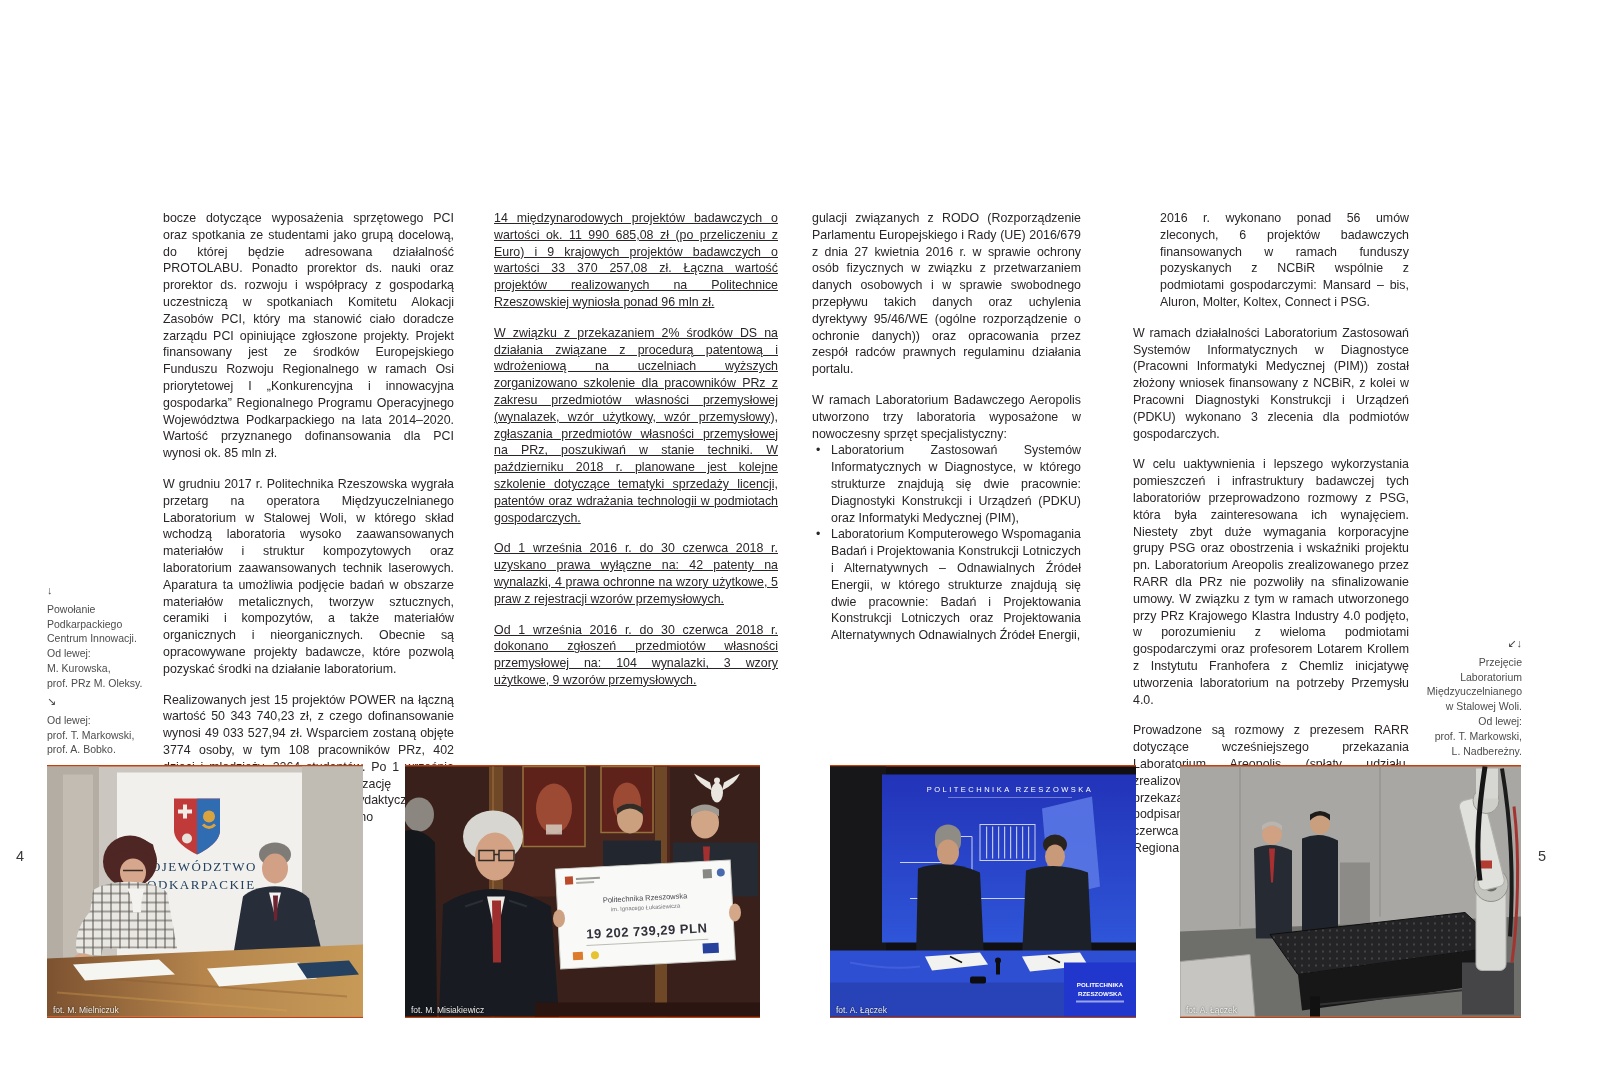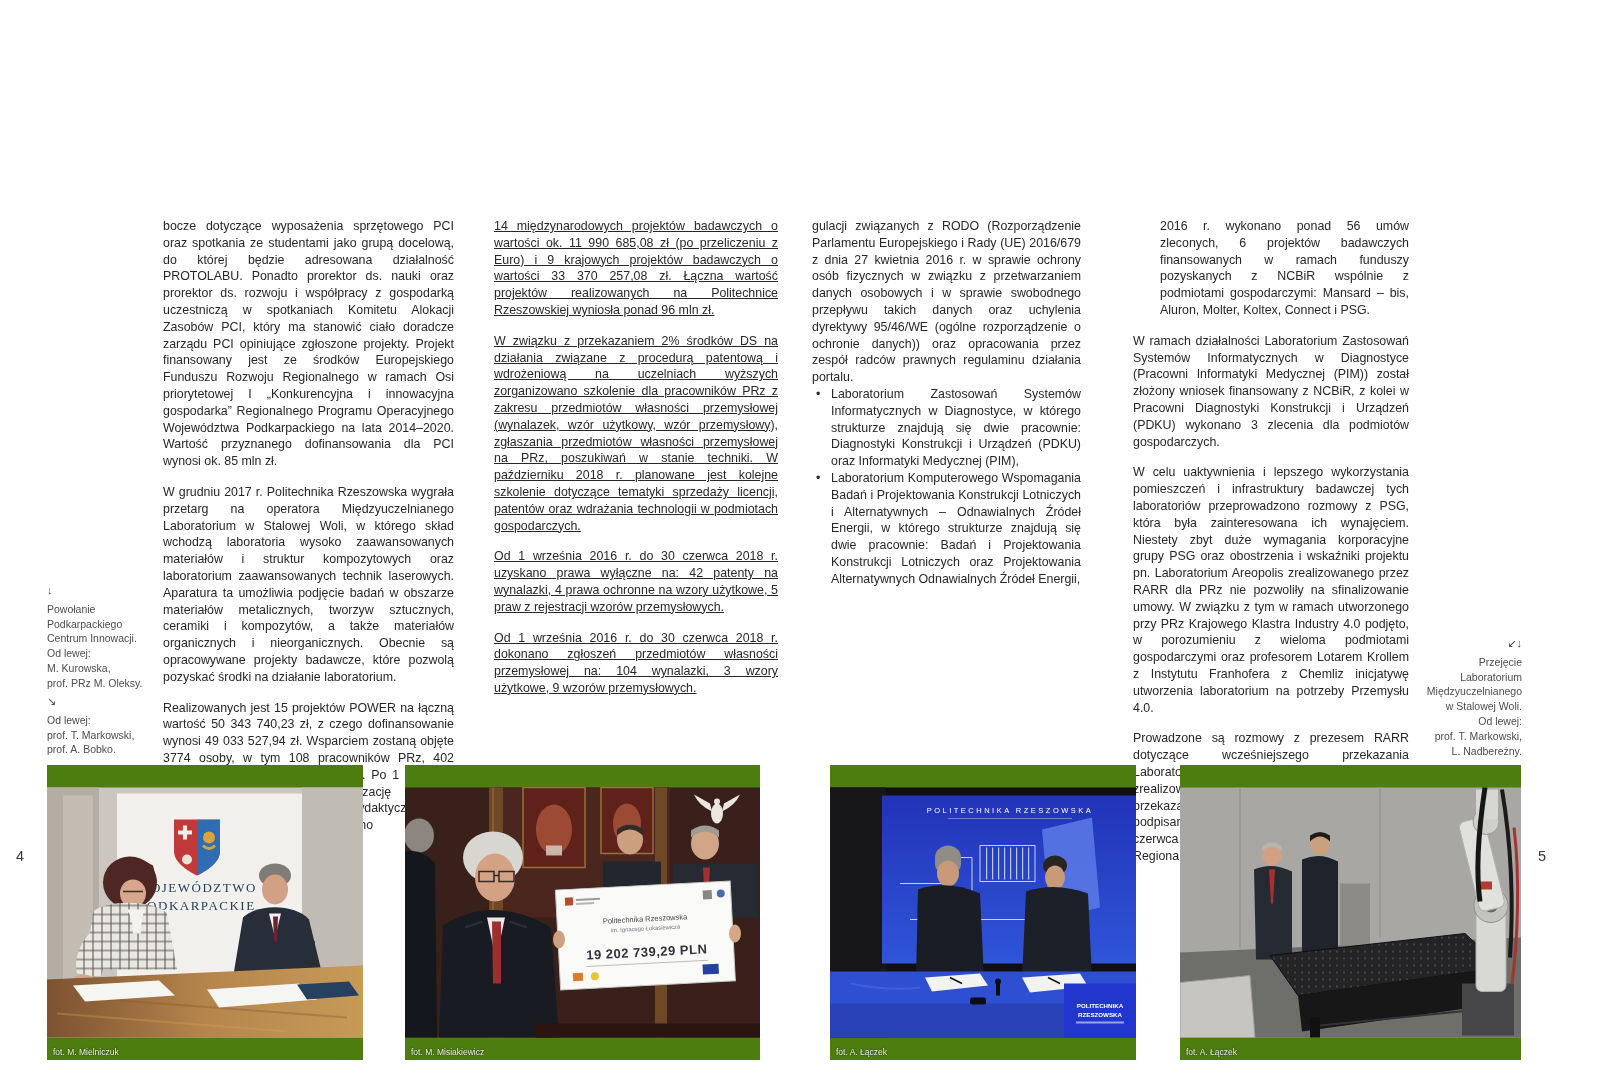--- a/index.html
+++ b/index.html
@@ -6,32 +6,32 @@
   html, body { background: #ffffff; }
   .page {
     position: relative; width: 1600px; height: 1085px; background: #ffffff;
     font-family: "Liberation Sans", "DejaVu Sans", sans-serif; overflow: hidden;
     color: #262223;
   }
   .col {
     position: absolute; top: 206px; text-align: justify;
     font-size: 12.4px; line-height: 16.8px; color: #2a2627;
   }
-  .col p { margin: 12px 0 14px; }
+  .col p { margin: 4px 0 14px; }
   .col p:last-child { margin-bottom: 0; }
   .col .cont-indent { padding-left: 27px; }
   .col ul { list-style: none; }
   .col li { position: relative; padding-left: 19px; }
   .col li::before { content: "•"; position: absolute; left: 4px; top: 0; }
   .mcap { position: absolute; font-size: 10.5px; line-height: 14.8px; color: #4c4c4e; }
   .mcap .arrow { font-size: 11px; margin-bottom: 4px; color: #4c4c4e; }
   .mcap-text { white-space: pre-line; }
   .mcap.right { text-align: right; }
   .pageno { position: absolute; font-size: 14.5px; color: #39393b; }
-  .photo { position: absolute; top: 765px; height: 295px; overflow: hidden; background: #4d7c0f; }
+  .photo { position: absolute; top: 765px; height: 253px; overflow: hidden; background: #c2410c; }
   .photo svg { display: block; width: 100%; height: 100%; }
   .fot {
     position: absolute; left: 6px; bottom: 3px; font-size: 8.5px; color: #f4f4f2;
     opacity: .95; text-shadow: 0 0 2px rgba(0,0,0,.75); font-style: normal;
   }
   svg text { font-family: "Liberation Sans", "DejaVu Sans", sans-serif; }
   svg text.serif { font-family: "Liberation Serif", "DejaVu Serif", serif; }
 </style>
 </head>
 <body>
@@ -80,20 +80,21 @@
   <p>14 międzynarodowych projektów badawczych o wartości ok. 11 990 685,08 zł (po przeliczeniu z Euro) i 9 krajowych projektów badawczych o wartości 33 370 257,08 zł. Łączna wartość projektów realizowanych na Politechnice Rzeszowskiej wyniosła ponad 96 mln zł.</p>
       <p>W związku z przekazaniem 2% środków DS na działania związane z procedurą patentową i wdrożeniową na uczelniach wyższych zorganizowano szkolenie dla pracowników PRz z zakresu przedmiotów własności przemysłowej (wynalazek, wzór użytkowy, wzór przemysłowy), zgłaszania przedmiotów własności przemysłowej na PRz, poszukiwań w stanie techniki. W październiku 2018 r. planowane jest kolejne szkolenie dotyczące tematyki sprzedaży licencji, patentów oraz wdrażania technologii w podmiotach gospodarczych.</p>
       <p>Od 1 września 2016 r. do 30 czerwca 2018 r. uzyskano prawa wyłączne na: 42 patenty na wynalazki, 4 prawa ochronne na wzory użytkowe, 5 praw z rejestracji wzorów przemysłowych.</p>
       <p>Od 1 września 2016 r. do 30 czerwca 2018 r. dokonano zgłoszeń przedmiotów własności przemysłowej na: 104 wynalazki, 3 wzory użytkowe, 9 wzorów przemysłowych.</p>
     </section>
 
   <section class="col" style="left:812px; width:269px;">
     <div>
 
     <p>gulacji związanych z RODO (Rozporządzenie Parlamentu Europejskiego i Rady (UE) 2016/679 z dnia 27 kwietnia 2016 r. w sprawie ochrony osób fizycznych w związku z przetwarzaniem danych osobowych i w sprawie swobodnego przepływu takich danych oraz uchylenia dyrektywy 95/46/WE (ogólne rozporządzenie o ochronie danych)) oraz opracowania przez zespół radców prawnych regulaminu działania portalu.</p>
+        <p>W ramach Laboratorium Badawczego Aeropolis utworzono trzy laboratoria wyposażone w nowoczesny sprzęt specjalistyczny:</p>
       </div>
     <ul>
 
     <li>Laboratorium Zastosowań Systemów Informatycznych w Diagnostyce, w którego strukturze znajdują się dwie pracownie: Diagnostyki Konstrukcji i Urządzeń (PDKU) oraz Informatyki Medycznej (PIM),</li>
         <li>Laboratorium Komputerowego Wspomagania Badań i Projektowania Konstrukcji Lotniczych i Alternatywnych – Odnawialnych Źródeł Energii, w którego strukturze znajdują się dwie pracownie: Badań i Projektowania Konstrukcji Lotniczych oraz Projektowania Alternatywnych Odnawialnych Źródeł Energii,</li>
       </ul>
   </section>
 
   <section class="col" style="left:1133px; width:276px;">
     <p class="cont-indent" style="margin-bottom:14px;">2016 r. wykonano ponad 56 umów zleconych, 6 projektów badawczych finansowanych w ramach funduszy pozyskanych z NCBiR wspólnie z podmiotami gospodarczymi: Mansard – bis, Aluron, Molter, Koltex, Connect i PSG.</p>

